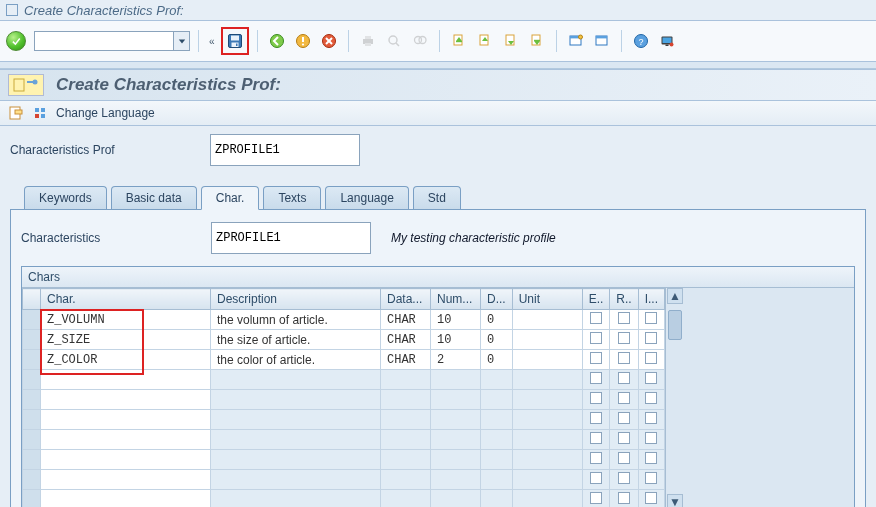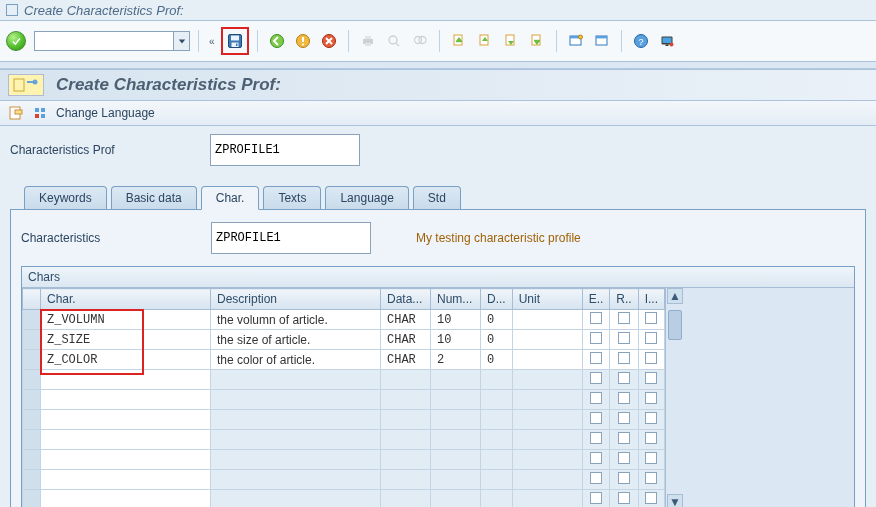--- a/index.html
+++ b/index.html
@@ -133,21 +133,21 @@
     color:#2c4560; margin-right:4px; border-radius:4px 4px 0 0; font-size:12px;
     position:relative;
   }
   .tab.active {
     background:#eef4fa; z-index:2; border-bottom:1px solid #eef4fa; margin-bottom:-1px;
   }
   .tab-panel {
     border:1px solid #7a9fc4; border-top:none;
     background:#eef4fa; padding:12px 10px 6px 10px;
   }
-  .desc-text { margin-left:25px; color:#a16207; display:inline-block; }
+  .desc-text { margin-left:0; color:#0f172a; display:inline-block;font-style:italic; }
   
   .grid-wrap {
     margin-top:12px; border:1px solid #7a9fc4; background:#dbe7f2;
     position:relative;
   }
   .grid-title {
     background: linear-gradient(to bottom, #eef4fa, #dbe7f2);
     padding:3px 6px; color:#2e4d69; border-bottom:1px solid #a6bdd3;
   }
   .grid-scroll {

